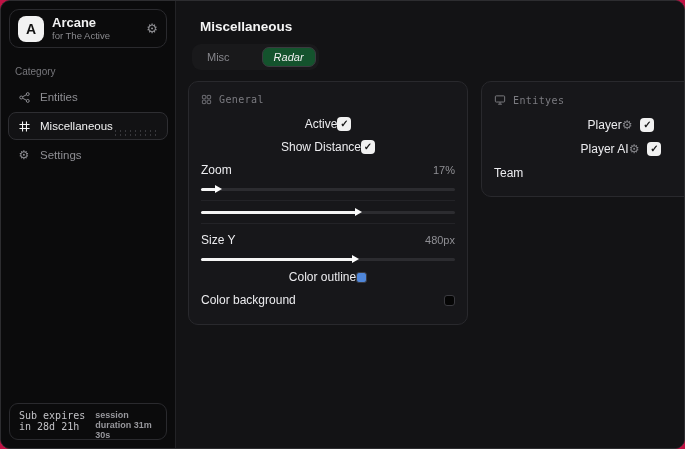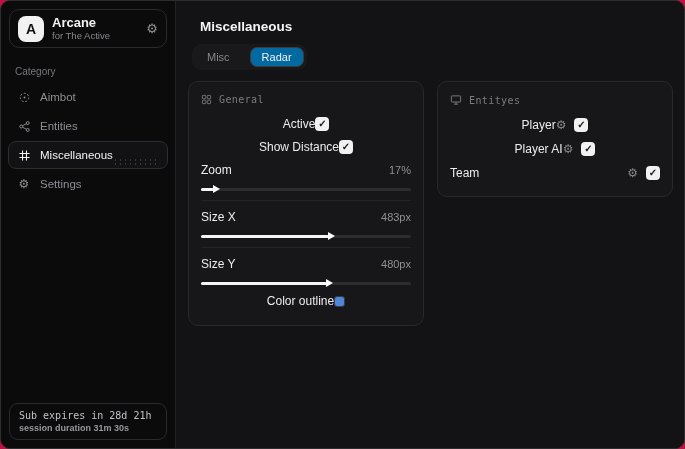--- a/index.html
+++ b/index.html
@@ -35,37 +35,37 @@
   .nav-item.active { color:#f3f3f3; border-color:#2e2e32; background:#121214; }
   .nav-item .nav-icon { width:14px; display:flex; align-items:center; justify-content:center; font-size:12px; }
   .nav-item.active .dots {
     position:absolute; right:8px; bottom:3px; width:46px; height:7px;
     background-image:radial-gradient(#3c3c40 0.8px, transparent 0.9px);
     background-size:5px 4px; opacity:.9;
   }
   .sidebar-spacer { flex:1; }
   .footer-card {
     margin:8px; border:1px solid #2a2a2e; border-radius:9px;
-    padding:6px 9px; display:flex; flex-direction:column; justify-content:center; gap:2px; height:37px;
+    padding:6px 9px; display:flex; flex-direction:row; justify-content:center; gap:2px; height:37px;
   }
   .footer-line1 { font-family:"DejaVu Sans Mono", monospace; font-size:10px; color:#c3c3c7; }
   .footer-line2 { font-size:9px; font-weight:bold; color:#97979c; }
   
   .main { flex:1; background:#131315; padding:10px 12px; position:relative; }
   .page-title { color:#f5f5f5; font-size:13.5px; font-weight:bold; margin:8px 0 0 12px; }
   .tab-group {
-    display:inline-flex; align-items:center; gap:8px; margin:10px 0 0 4px;
+    display:inline-flex; align-items:center; gap:20px; margin:10px 0 0 4px;
     background:#19191b; border-radius:9px; padding:3px;
   }
   .tab { font-size:11px; color:#86868b; padding:3px 11px; border-radius:7px; border:1px solid transparent; }
-  .tab.active { color:#f0f0f0; background:#0369a1; border-color:#3a3a3f; }
+  .tab.active { color:#f0f0f0; background:#14532d; border-color:#3a3a3f;font-style:italic; }
   .panels { display:flex; align-items:flex-start; gap:13px; margin-top:11px; }
   .panel {
     background:#17171a; border:1px solid #29292d; border-radius:10px;
-    padding:10px 12px 12px; width:236px;
+    padding:10px 12px 12px; width:280px;
   }
   .panel-header {
     display:flex; align-items:center; gap:7px; color:#7b7b80;
     font-family:"DejaVu Sans Mono", monospace; font-size:10px; letter-spacing:.4px;
     margin:2px 0 8px;
   }
   .panel-header svg { stroke:#7b7b80; }
   .row { display:flex; align-items:center; justify-content:space-between; min-height:22px; }
   .row-label { color:#ececef; font-size:12px; }
   .row-value { color:#8f8f94; font-size:11px; }
@@ -101,29 +101,20 @@
       <div class="logo-text">
         <div class="logo-title">Arcane</div>
         <div class="logo-sub">for The Active</div>
       </div>
       <div class="logo-gear">⚙</div>
     </div>
 
     <div class="category-label">Category</div>
 
     <div class="nav">
-      <div class="nav-item">
-        <span class="nav-icon">
-          <svg width="13" height="13" viewBox="0 0 16 16" fill="none">
-            <circle cx="8" cy="8" r="5.2" stroke="currentColor" stroke-width="1.2" stroke-dasharray="2.4 2.2"></circle>
-            <circle cx="8" cy="8" r="1.2" fill="currentColor"></circle>
-          </svg>
-        </span>
-        <span>Aimbot</span>
-      </div>
       <div class="nav-item">
         <span class="nav-icon">
           <svg width="13" height="13" viewBox="0 0 16 16" fill="none">
             <circle cx="4" cy="8" r="1.8" stroke="currentColor" stroke-width="1.2"></circle>
             <circle cx="12" cy="3.8" r="1.8" stroke="currentColor" stroke-width="1.2"></circle>
             <circle cx="12" cy="12.2" r="1.8" stroke="currentColor" stroke-width="1.2"></circle>
             <path d="M5.6 7.1l4.6-2.4M5.6 8.9l4.6 2.4" stroke="currentColor" stroke-width="1.2"></path>
           </svg>
         </span>
         <span>Entities</span>
@@ -190,24 +181,20 @@
             <span class="row-value">17%</span>
           </div>
           <div class="slider">
             <div class="track"></div>
             <div class="fill" style="width: 6%;"></div>
             <div class="thumb" style="left: 6%;"></div>
           </div>
 
           <hr class="divider">
 
-          <div class="row">
-            <span class="row-label">Size X</span>
-            <span class="row-value">483px</span>
-          </div>
           <div class="slider">
             <div class="track"></div>
             <div class="fill" style="width: 61%;"></div>
             <div class="thumb" style="left: 61%;"></div>
           </div>
 
           <hr class="divider">
 
           <div class="row">
             <span class="row-label">Size Y</span>
@@ -215,20 +202,24 @@
           </div>
           <div class="slider">
             <div class="track"></div>
             <div class="fill" style="width: 60%;"></div>
             <div class="thumb" style="left: 60%;"></div>
           </div>
 
           <div class="row mb2">
             <span class="row-label">Color outline</span>
             <span class="swatch" style="background: rgb(79, 134, 217);"></span>
+          </div>
+          <div class="row">
+            <span class="row-label">Color background</span>
+            <span class="swatch" style="background: rgb(5, 5, 5);"></span>
           </div>
         </div>
       </div>
 
       <div class="panel">
         <div class="panel-header">
           <span style="display:flex;">
             <svg width="12" height="12" viewBox="0 0 16 16" fill="none">
               <rect x="1.8" y="2.5" width="12.4" height="8.2" rx="1.2" stroke-width="1.3" stroke="currentColor"></rect>
               <path d="M5.5 13.6h5M8 10.7v2.9" stroke-width="1.3" stroke="currentColor"></path>

